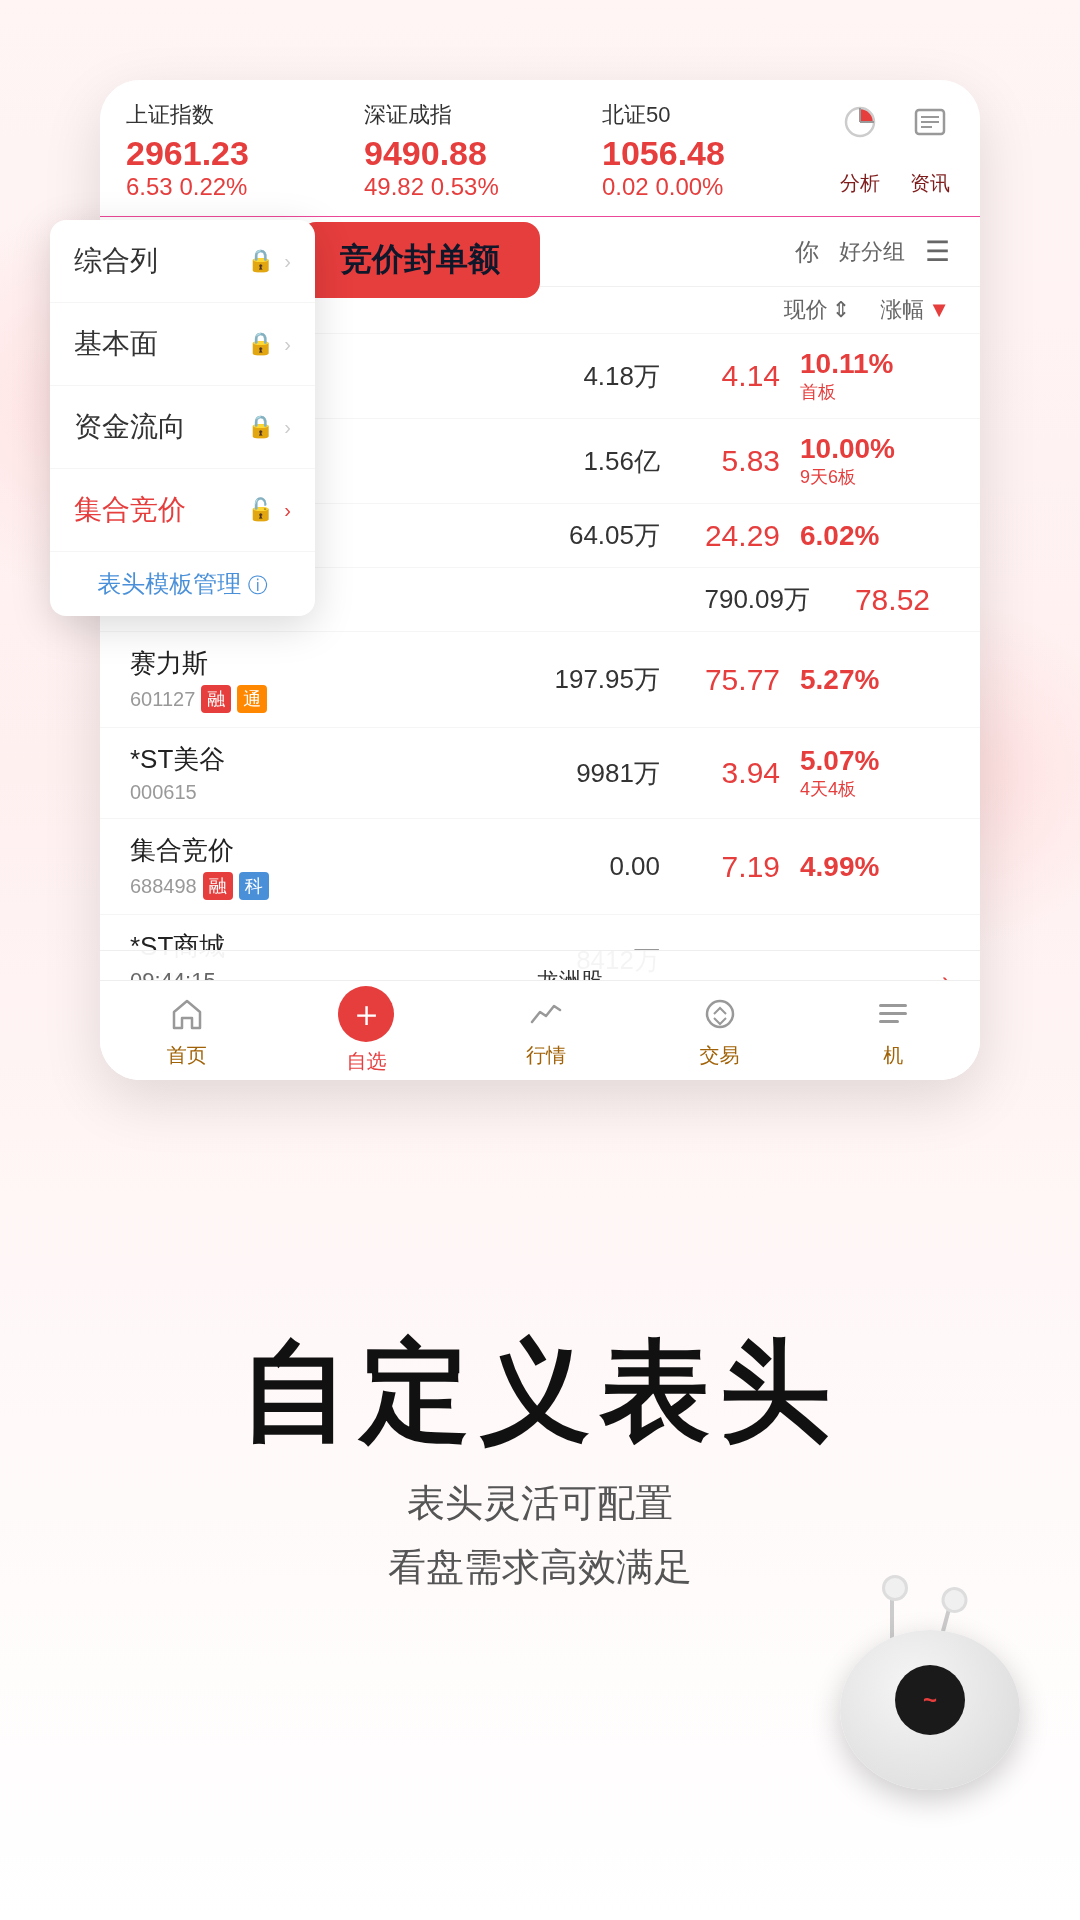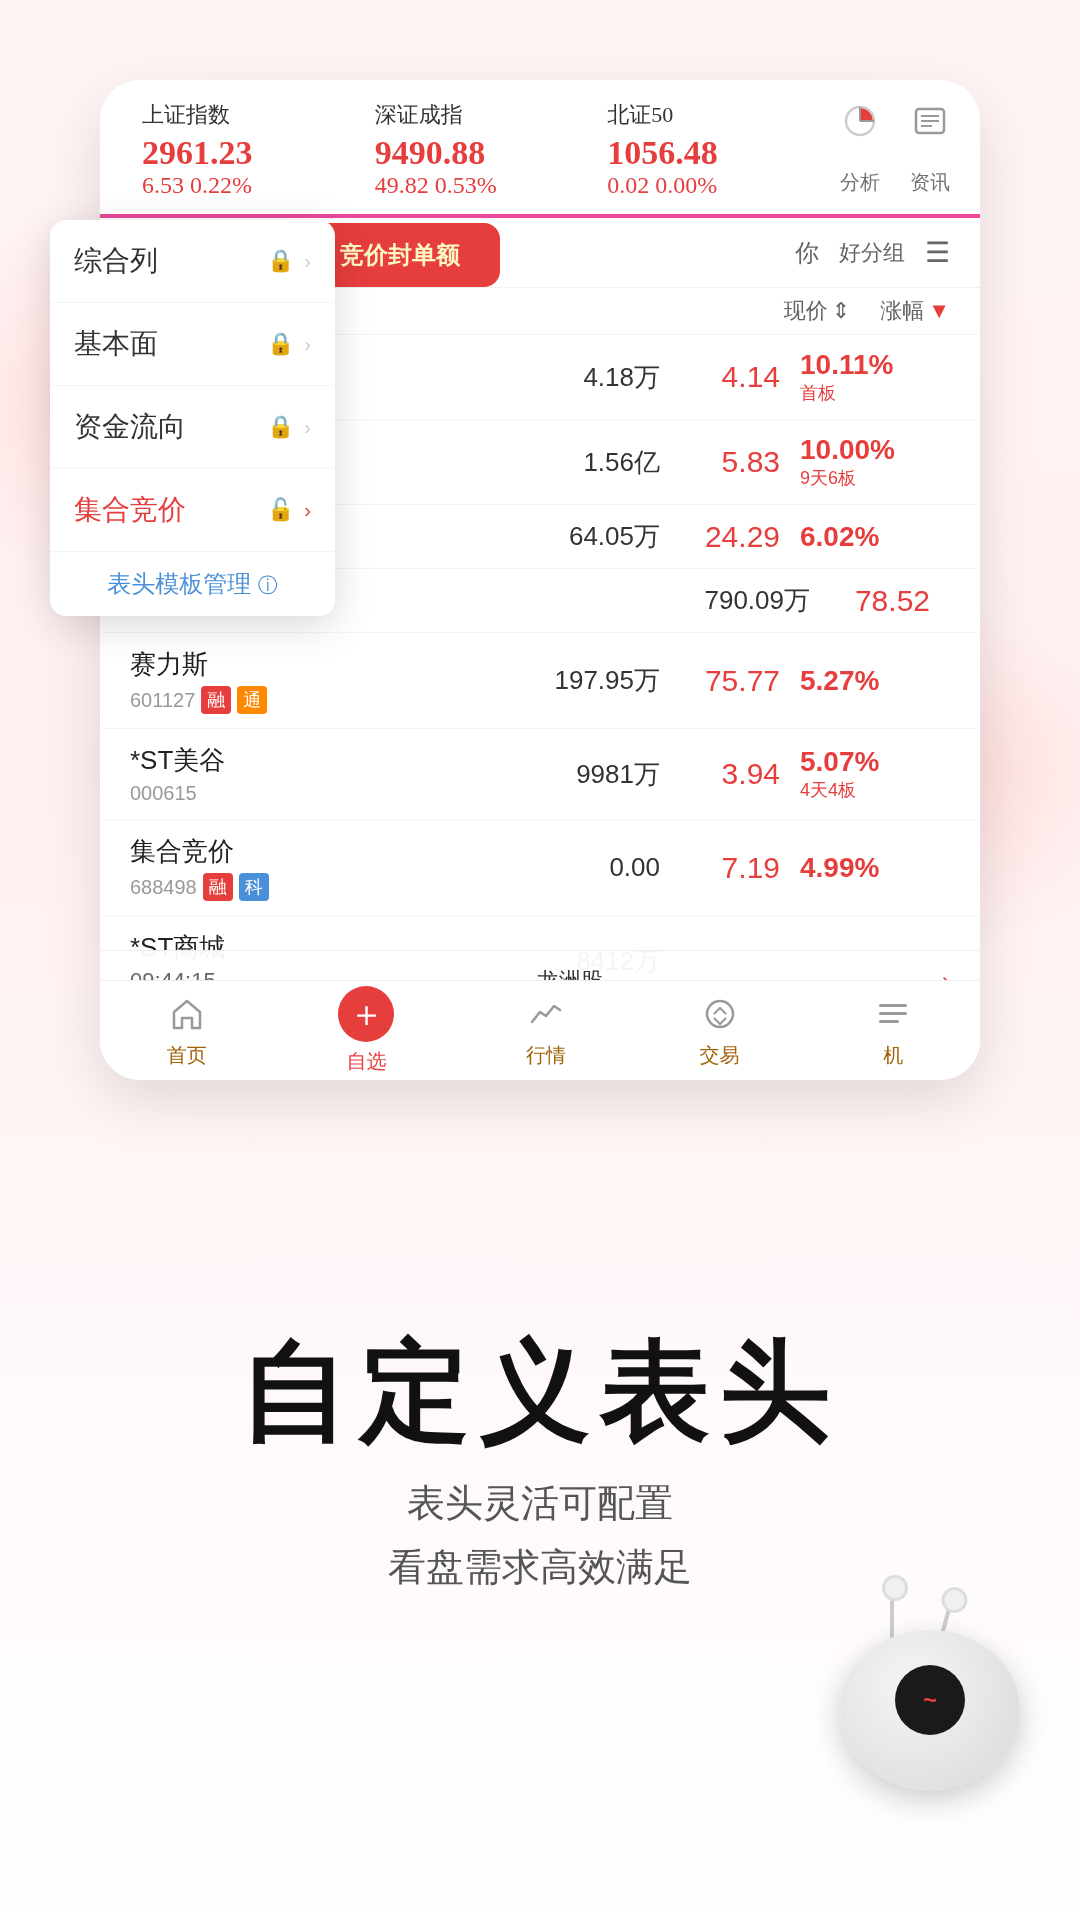--- a/index.html
+++ b/index.html
@@ -43,24 +43,23 @@
       background: #ffffff;
       border-radius: 40px;
       box-shadow: 0 20px 60px rgba(0,0,0,0.12);
       overflow: hidden;
     }
 
     
     .index-header {
       display: flex;
       align-items: center;
-      padding: 20px 30px 15px 42px;
-      border-bottom: 4px solid #ec4899;
+      padding: 20px 30px 15px 26px;
+      border-bottom: 1px solid #ec4899;
       background: #fff;
-      font-family: Liberation Serif, serif;
     }
     .index-item {
       flex: 1;
     }
     .index-name {
       font-size: 22px;
       color: #333;
       margin-bottom: 4px;
     }
     .index-value {
@@ -78,21 +77,21 @@
       align-items: center;
     }
     .header-icon-item {
       display: flex;
       flex-direction: column;
       align-items: center;
       gap: 4px;
     }
     .header-icon-item span {
       font-size: 20px;
-      color: #737373;
+      color: #7f1d1d;
       margin-top: 26px;
     }
 
     
     .tab-row {
       display: flex;
       align-items: center;
       padding: 0 30px;
       border-bottom: 1px solid #f0f0f0;
       background: #fff;
@@ -128,22 +127,22 @@
       font-size: 24px;
       color: #666;
     }
 
     
     .bid-button {
       position: absolute;
       top: 5px;
       left: 200px;
       background: #e63d3d;
-      color: #fef9c3;
-      font-size: 24px;
+      color: #0f172a;
+      font-size: 32px;
       font-weight: bold;
       padding: 16px 40px;
       border-radius: 16px;
       z-index: 10;
       font-family: Liberation Mono, monospace;
     }
 
     
     .col-header {
       display: flex;
@@ -232,21 +231,21 @@
     .stock-change-sub {
       font-size: 18px;
       color: #e63d3d;
     }
 
     
     .dropdown-menu {
       position: absolute;
       top: 220px;
       left: 50px;
-      width: 285px;
+      width: 265px;
       background: #fff;
       border-radius: 16px;
       box-shadow: 0 10px 40px rgba(0,0,0,0.15);
       z-index: 20;
       overflow: hidden;
     }
     .dropdown-item {
       display: flex;
       align-items: center;
       padding: 22px 24px;

